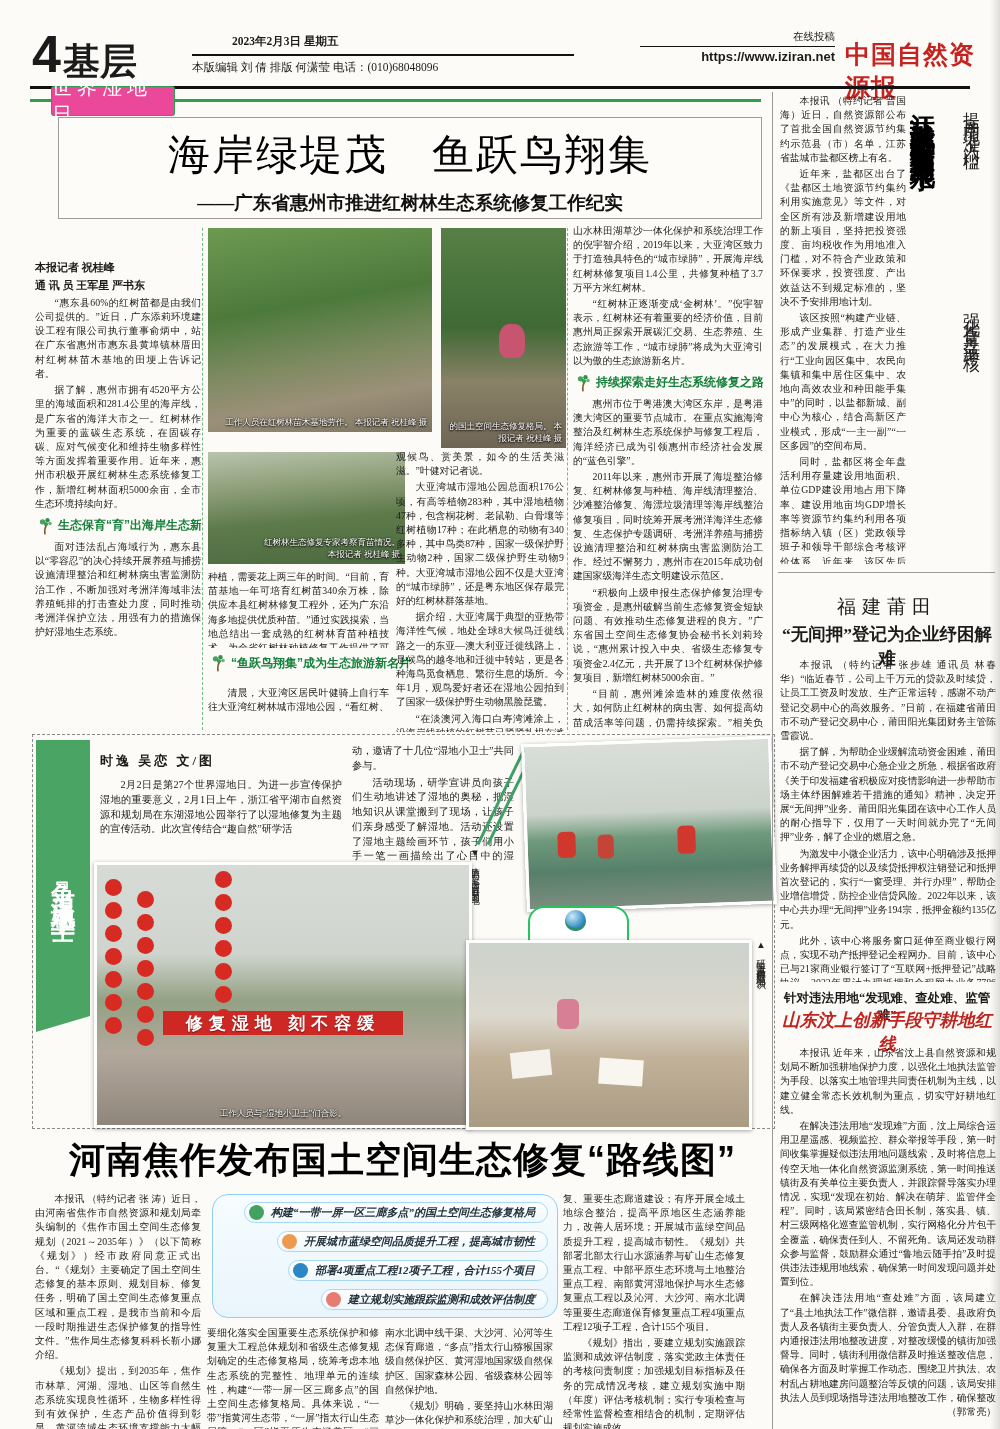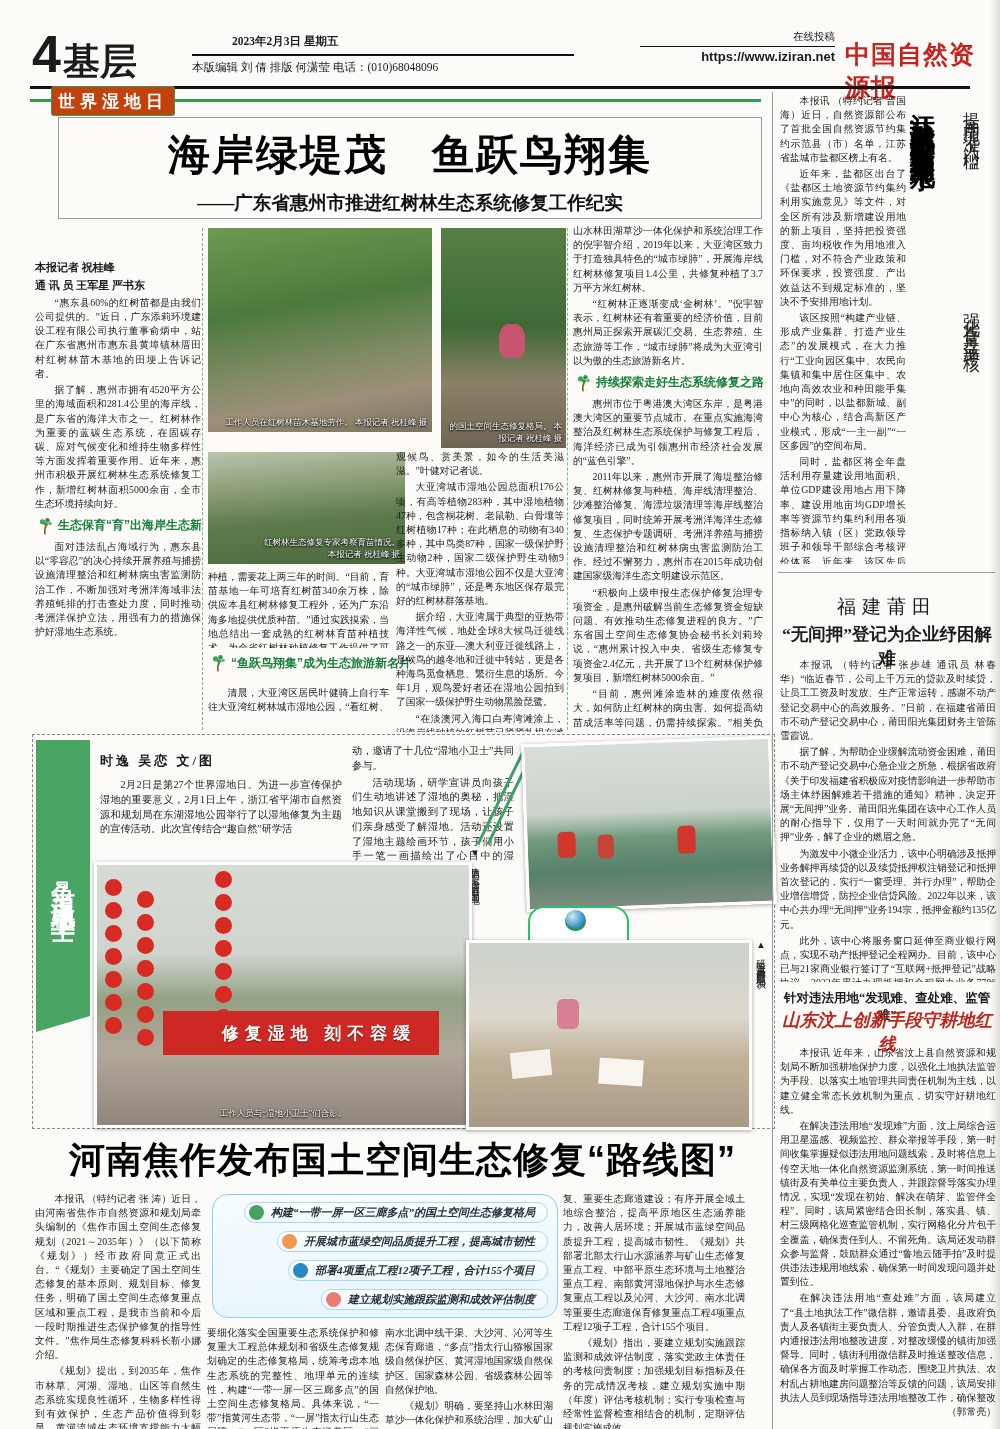--- a/index.html
+++ b/index.html
@@ -5,25 +5,25 @@
   html,body{margin:0;padding:0;background:#e8e6e0;}
   #page{position:relative;width:1000px;height:1429px;background:#fcfbf7;margin:0 auto;overflow:hidden;
         font-family:"Liberation Serif",serif;color:#1b1b1b;}
   .abs{position:absolute;}
   
   .mast-num{font-family:"Liberation Sans",sans-serif;font-weight:900;font-size:52px;line-height:1;}
   .mast-sec{font-family:"Liberation Sans",sans-serif;font-weight:900;font-size:37px;line-height:1;}
   .mast-small{font-size:11.5px;font-weight:bold;}
   .mast-rule{background:#111;}
   .paper-name{font-weight:900;font-size:25px;color:#c62320;letter-spacing:1px;font-family:"Liberation Serif",serif;}
-  .badge-wetland{background:#c2410c;color:#fff;font-weight:700;font-size:17px;letter-spacing:5px;
+  .badge-wetland{background:#ec4899;color:#fff;font-weight:400;font-size:20px;letter-spacing:5px;
      display:flex;align-items:center;justify-content:center;border-radius:2px;
      font-family:"Liberation Sans",sans-serif;box-shadow:0 0 0 1px #2f9e53;}
   .hl-box{border:1px solid #9d9d9d;background:#fdfcf9;text-align:center;}
-  .hl-main{font-family:"Liberation Sans",sans-serif;font-weight:700;font-size:42px;letter-spacing:2px;color:#000;text-align:center;}
+  .hl-main{font-family:"Liberation Sans",sans-serif;font-weight:400;font-size:42px;letter-spacing:2px;color:#000;text-align:center;}
   .hl-sub{font-size:18.5px;font-weight:bold;color:#111;}
   .body-txt{font-size:9.8px;line-height:1.45;text-align:justify;overflow:hidden;}
   .body-txt p{margin:0 0 2px;text-indent:2em;}
   .body-txt p.ni{text-indent:0;}
   .byline{font-weight:bold;font-size:11px;margin:0 0 3px;text-indent:0 !important;}
   .subhead{display:flex;align-items:center;gap:3px;font-family:"Liberation Sans",sans-serif;
      font-weight:bold;font-size:12px;color:#15803a;margin:5px 0 4px;white-space:nowrap;}
   .subhead svg{flex:0 0 auto;}
   .vsep{border-left:1px dashed #6fbc85;width:0;}
   .photo{overflow:hidden;}
@@ -197,21 +197,21 @@
 <div class="abs vcap" style="left:466px;top:848px;height:148px;">▼孩子们一笔一画描绘心目中的湿地。</div>
 <div class="abs explore" style="left:528px;top:906px;">
   <span class="globe"></span>
   <span class="explore-txt">一线探索</span>
 </div>
 
 <div class="abs photo frame" style="left:94px;top:862px;width:372px;height:260px;background:linear-gradient(180deg,#d7dbd6 0%,#cfd5ce 34%,#93a184 52%,#b3a89c 72%,#8f867b 100%);">
   <span class="lstr" style="left:8px;top:14px;"></span>
   <span class="lstr" style="left:40px;top:26px;"></span>
   <span class="lstr" style="left:118px;top:6px;"></span>
-  <div class="redbanner abs" style="left:66px;top:146px;width:240px;height:44px;padding-left:36px;">修复湿地 刻不容缓</div>
+  <div class="redbanner abs" style="left:66px;top:146px;width:240px;height:24px;">修复湿地 刻不容缓</div>
   <div class="pcap" style="right:auto;left:50%;transform:translateX(-50%);bottom:5px;white-space:nowrap;">工作人员与“湿地小卫士”们合影。</div>
 </div>
 <div class="abs photo frame" style="left:466px;top:940px;width:280px;height:184px;background:linear-gradient(180deg,#ccd2cc 0%,#dcd8cd 40%,#c2b29a 62%,#a99a83 100%);">
   <div class="abs" style="left:42px;top:108px;width:40px;height:26px;background:#f4f2ea;transform:rotate(-6deg);"></div>
   <div class="abs" style="left:130px;top:116px;width:44px;height:26px;background:#f8f6ee;transform:rotate(4deg);"></div>
   <div class="abs" style="left:88px;top:56px;width:22px;height:30px;background:#d77f94;border-radius:6px;"></div>
 </div>
 <div class="abs vcap" style="left:752px;top:940px;height:200px;">▲研学宣讲员讲解湿地知识。</div>
 
 <div class="abs jz-title" style="left:30px;top:1136px;width:745px;">河南焦作发布国土空间生态修复“路线图”</div>

